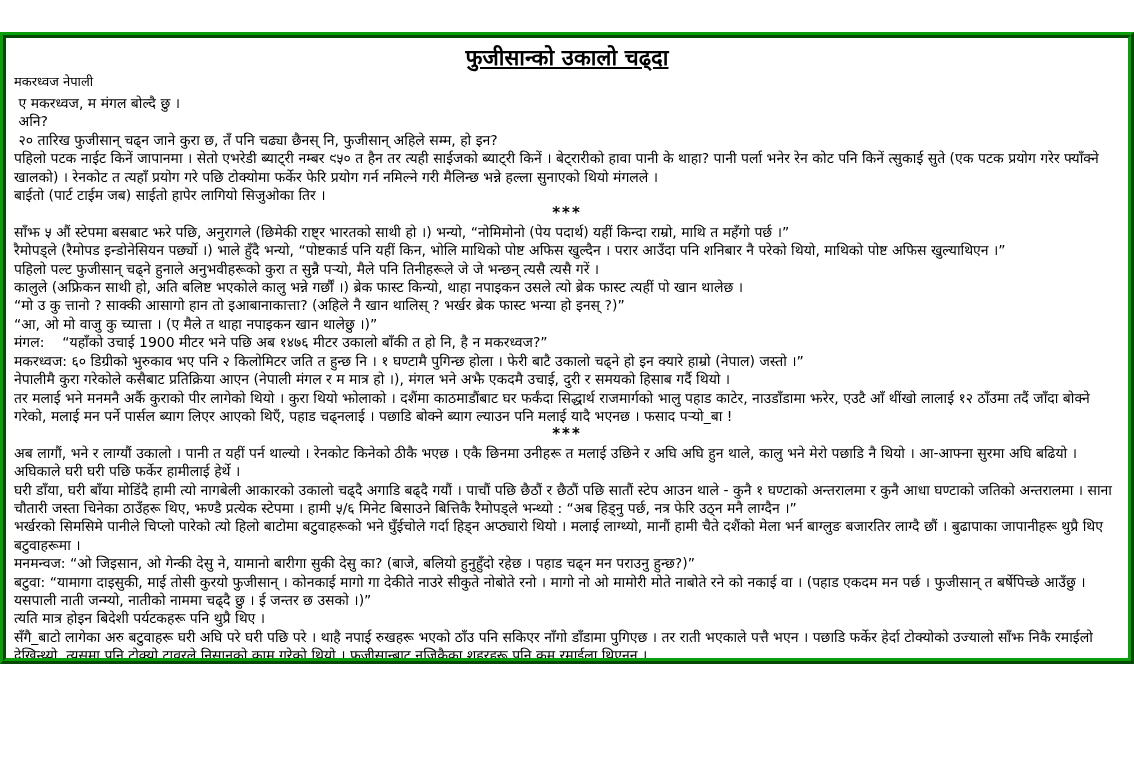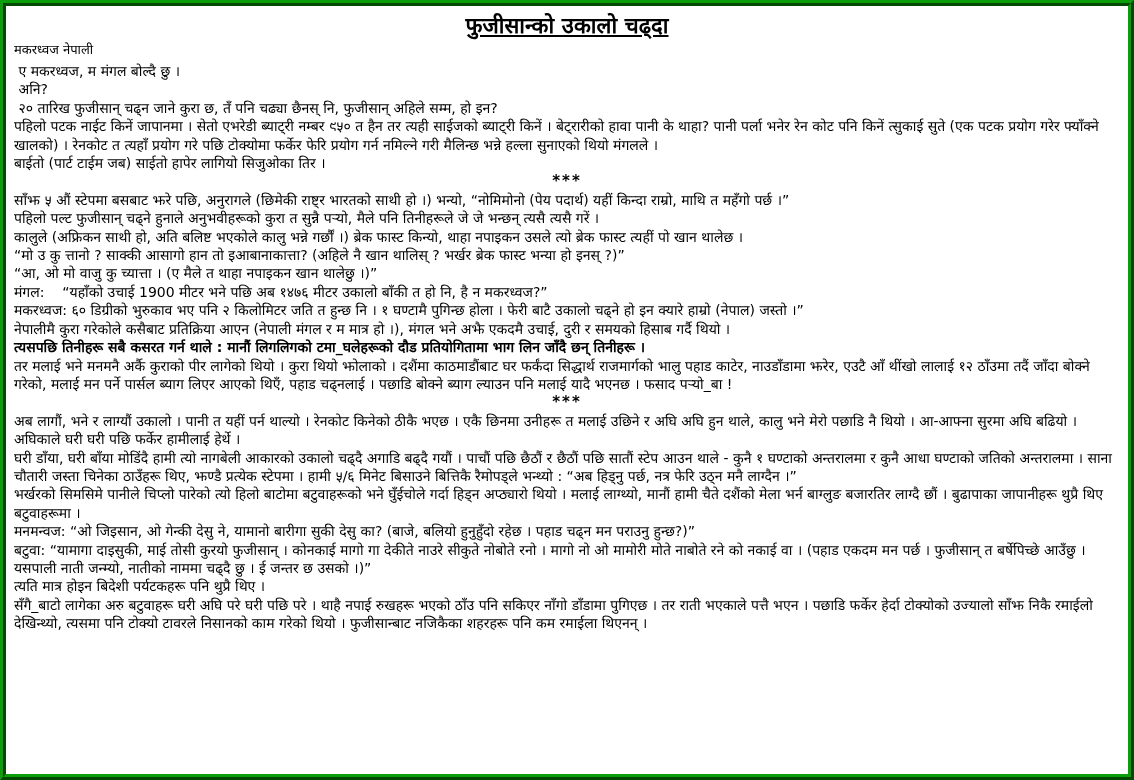--- a/index.html
+++ b/index.html
@@ -3,27 +3,28 @@
 <meta charset="utf-8">
 <style>
   html, body {
     margin: 0;
     padding: 0;
     background: #ffffff;
   }
   .page {
     box-sizing: border-box;
     width: 1134px;
-    height: 780px;
+    height: 632px;
     border: 6px ridge #0a9e0a;
     background: #ffffff;
     overflow: hidden;
     padding: 4px 8px 4px 8px;
     font-family: "DejaVu Sans", "Liberation Sans", sans-serif;
     color: #000000;
+    margin-top: 32px;
   }
   .doc-title {
     text-align: center;
     font-size: 22px;
     font-weight: bold;
     text-decoration: underline;
     margin: 2px 0 0 0;
     line-height: 28px;
   }
   .doc-author {
@@ -57,28 +58,28 @@
   <h1 class="doc-title">फुजीसान्को उकालो चढ्दा</h1>
   <div class="doc-author">मकरध्वज नेपाली</div>
   <div class="doc-body" id="doc-body">
       <p> ए मकरध्वज, म मंगल बोल्दै छु ।</p>
       <p> अनि?</p>
       <p> २० तारिख फुजीसान् चढ्न जाने कुरा छ, तँ पनि चढ्या छैनस् नि, फुजीसान् अहिले सम्म, हो इन?</p>
       <p>पहिलो पटक नाईट किनें जापानमा । सेतो एभरेडी ब्याट्री नम्बर ९५० त हैन तर त्यही साईजको ब्याट्री किनें । बेट्रारीको हावा पानी के थाहा? पानी पर्ला भनेर रेन कोट पनि किनें त्सुकाई सुते (एक पटक प्रयोग गरेर फ्याँक्ने खालको) । रेनकोट त त्यहाँ प्रयोग गरे पछि टोक्योमा फर्केर फेरि प्रयोग गर्न नमिल्ने गरी मैलिन्छ भन्ने हल्ला सुनाएको थियो मंगलले ।</p>
       <p>बाईतो (पार्ट टाईम जब) साईतो हापेर लागियो सिजुओका तिर ।</p>
       <div class="separator">***</div>
       <p>साँझ ५ औं स्टेपमा बसबाट झरे पछि, अनुरागले (छिमेकी राष्ट्र भारतको साथी हो ।) भन्यो, “नोमिमोनो (पेय पदार्थ) यहीं किन्दा राम्रो, माथि त महँगो पर्छ ।”</p>
+      <p>रैमोपड्ले (रैमोपड इन्डोनेसियन पर्छ्यो ।) भाले हुँदै भन्यो, “पोष्टकार्ड पनि यहीं किन, भोलि माथिको पोष्ट अफिस खुल्दैन । परार आउँदा पनि शनिबार नै परेको थियो, माथिको पोष्ट अफिस खुल्याथिएन ।”</p>
       <p>पहिलो पल्ट फुजीसान् चढ्ने हुनाले अनुभवीहरूको कुरा त सुन्नै पऱ्यो, मैले पनि तिनीहरूले जे जे भन्छन् त्यसै त्यसै गरें ।</p>
       <p>कालुले (अफ्रिकन साथी हो, अति बलिष्ट भएकोले कालु भन्ने गर्छौं ।) ब्रेक फास्ट किन्यो, थाहा नपाइकन उसले त्यो ब्रेक फास्ट त्यहीं पो खान थालेछ ।</p>
       <p>“मो उ कु त्तानो ? साक्की आसागो हान तो इआबानाकात्ता? (अहिले नै खान थालिस् ? भर्खर ब्रेक फास्ट भन्या हो इनस् ?)”</p>
       <p>“आ, ओ मो वाजु कु च्यात्ता । (ए मैले त थाहा नपाइकन खान थालेछु ।)”</p>
       <p>मंगल:    “यहाँको उचाई 1900 मीटर भने पछि अब १४७६ मीटर उकालो बाँकी त हो नि, है न मकरध्वज?”</p>
       <p>मकरध्वज: ६० डिग्रीको भुरुकाव भए पनि २ किलोमिटर जति त हुन्छ नि । १ घण्टामै पुगिन्छ होला । फेरी बाटै उकालो चढ्ने हो इन क्यारे हाम्रो (नेपाल) जस्तो ।”</p>
       <p>नेपालीमै कुरा गरेकोले कसैबाट प्रतिक्रिया आएन (नेपाली मंगल र म मात्र हो ।), मंगल भने अझै एकदमै उचाई, दुरी र समयको हिसाब गर्दै थियो ।</p>
-      <p class="bold">त्यसपछि तिनीहरू सबै कसरत गर्न थाले : मानौं लिगलिगको टमा_घलेहरूको दौड प्रतियोगितामा भाग लिन जाँदै छन् तिनीहरू ।</p>
       <p>तर मलाई भने मनमनै अर्कै कुराको पीर लागेको थियो । कुरा थियो झोलाको । दशैंमा काठमाडौंबाट घर फर्कंदा सिद्धार्थ राजमार्गको भालु पहाड काटेर, नाउडाँडामा झरेर, एउटै आँ थींखो लालाई १२ ठाँउमा तदैं जाँदा बोक्ने गरेको, मलाई मन पर्ने पार्सल ब्याग लिएर आएको थिएँ, पहाड चढ्नलाई । पछाडि बोक्ने ब्याग ल्याउन पनि मलाई यादै भएनछ । फसाद पऱ्यो_बा !</p>
       <div class="separator">***</div>
       <p>अब लागौं, भने र लाग्यौं उकालो । पानी त यहीं पर्न थाल्यो । रेनकोट किनेको ठीकै भएछ । एकै छिनमा उनीहरू त मलाई उछिने र अघि अघि हुन थाले, कालु भने मेरो पछाडि नै थियो । आ-आफ्ना सुरमा अघि बढियो । अघिकाले घरी घरी पछि फर्केर हामीलाई हेर्थे ।</p>
       <p>घरी डाँया, घरी बाँया मोडिंदै हामी त्यो नागबेली आकारको उकालो चढ्दै अगाडि बढ्दै गयौं । पाचौं पछि छैठौं र छैठौं पछि सातौं स्टेप आउन थाले - कुनै १ घण्टाको अन्तरालमा र कुनै आधा घण्टाको जतिको अन्तरालमा । साना चौतारी जस्ता चिनेका ठाउँहरू थिए, झण्डै प्रत्येक स्टेपमा । हामी ५/६ मिनेट बिसाउने बित्तिकै रैमोपड्ले भन्थ्यो : “अब हिड्नु पर्छ, नत्र फेरि उठ्न मनै लाग्दैन ।”</p>
       <p>भर्खरको सिमसिमे पानीले चिप्लो पारेको त्यो हिलो बाटोमा बटुवाहरूको भने घुँईचोले गर्दा हिड्न अप्ठ्यारो थियो । मलाई लाग्थ्यो, मानौं हामी चैते दशैंको मेला भर्न बाग्लुङ बजारतिर लाग्दै छौं । बुढापाका जापानीहरू थुप्रै थिए बटुवाहरूमा ।</p>
       <p>मनमन्वज: “ओ जिइसान, ओ गेन्की देसु ने, यामानो बारीगा सुकी देसु का? (बाजे, बलियो हुनुहुँदो रहेछ । पहाड चढ्न मन पराउनु हुन्छ?)”</p>
       <p>बटुवा: “यामागा दाइसुकी, माई तोसी कुरयो फुजीसान् । कोनकाई मागो गा देकीते नाउरे सीकुते नोबोते रनो । मागो नो ओ मामोरी मोते नाबोते रने को नकाई वा । (पहाड एकदम मन पर्छ । फुजीसान् त बर्षेपिच्छे आउँछु । यसपाली नाती जन्म्यो, नातीको नाममा चढ्दै छु । ई जन्तर छ उसको ।)”</p>
       <p>त्यति मात्र होइन बिदेशी पर्यटकहरू पनि थुप्रै थिए ।</p>
       <p>सँगै_बाटो लागेका अरु बटुवाहरू घरी अघि परे घरी पछि परे । थाहै नपाई रुखहरू भएको ठाँउ पनि सकिएर नाँगो डाँडामा पुगिएछ । तर राती भएकाले पत्तै भएन । पछाडि फर्केर हेर्दा टोक्योको उज्यालो साँझ निकै रमाईलो देखिन्थ्यो, त्यसमा पनि टोक्यो टावरले निसानको काम गरेको थियो । फुजीसान्बाट नजिकैका शहरहरू पनि कम रमाईला थिएनन् ।</p>
     </div>

